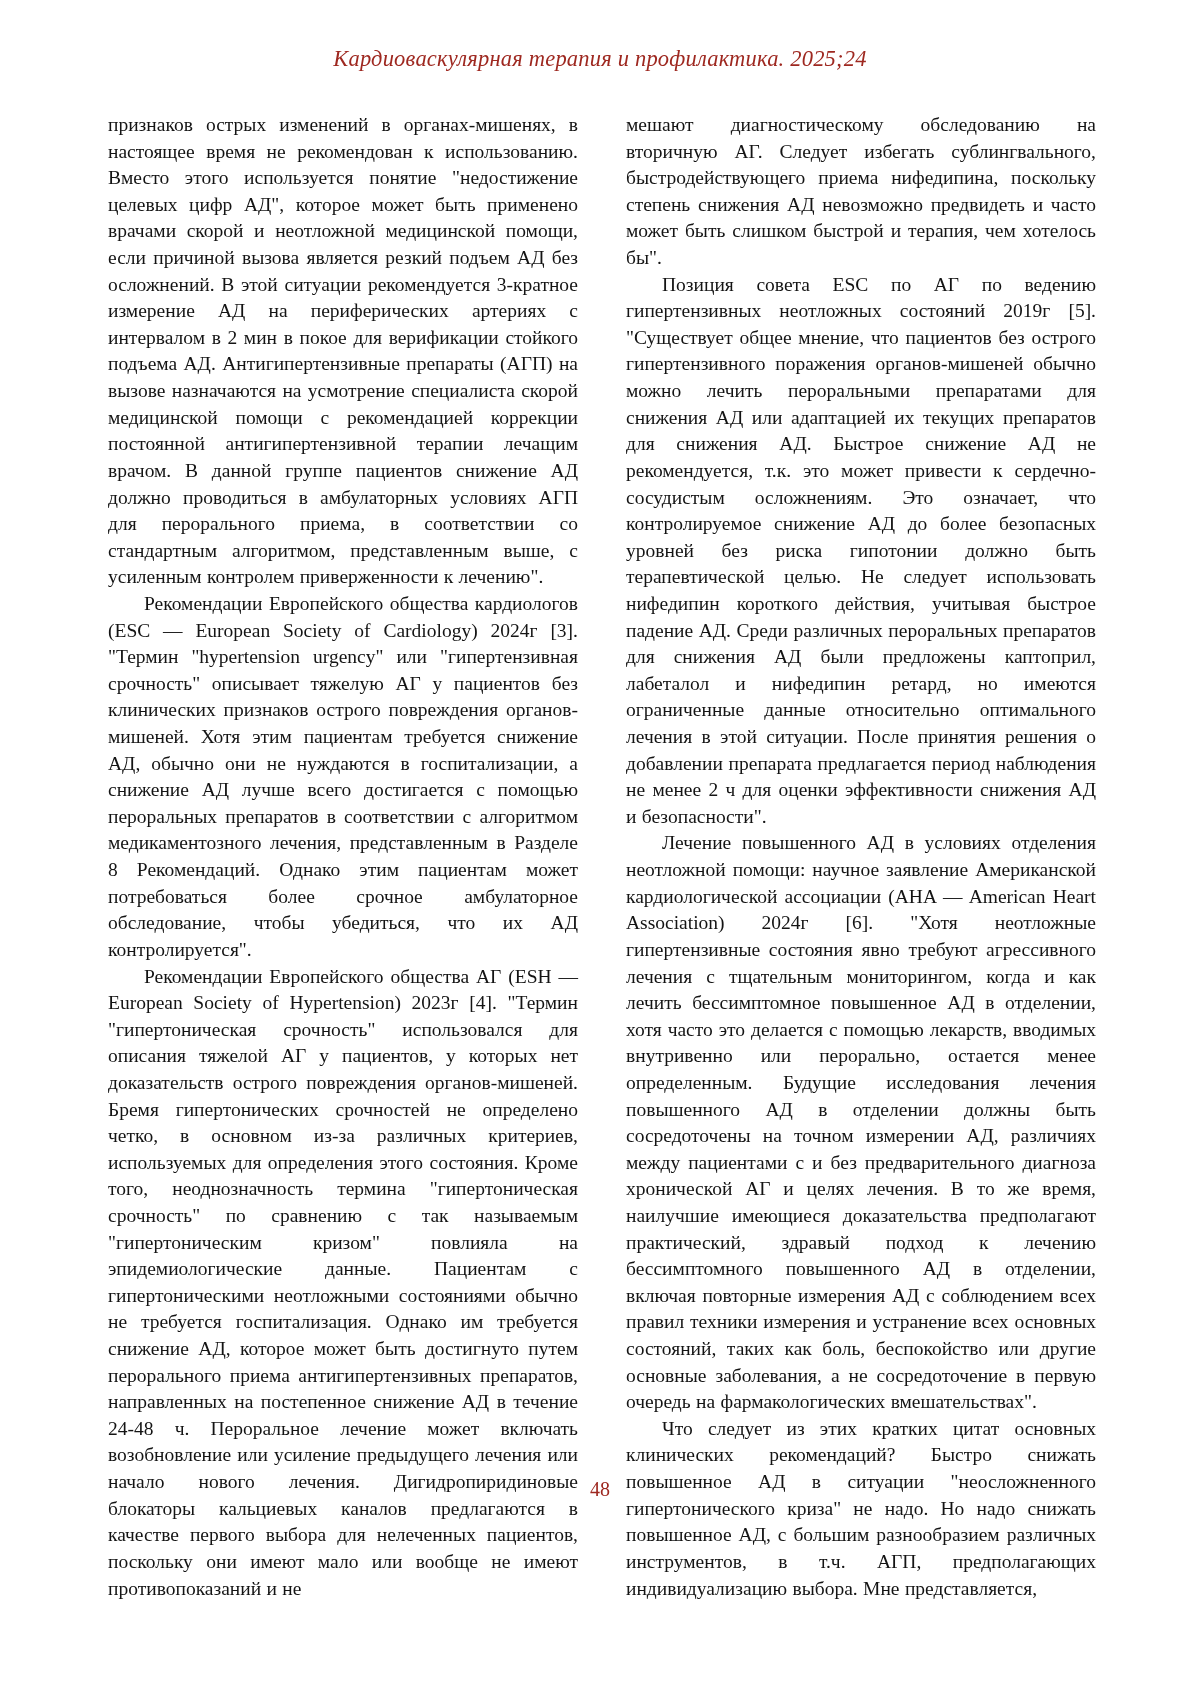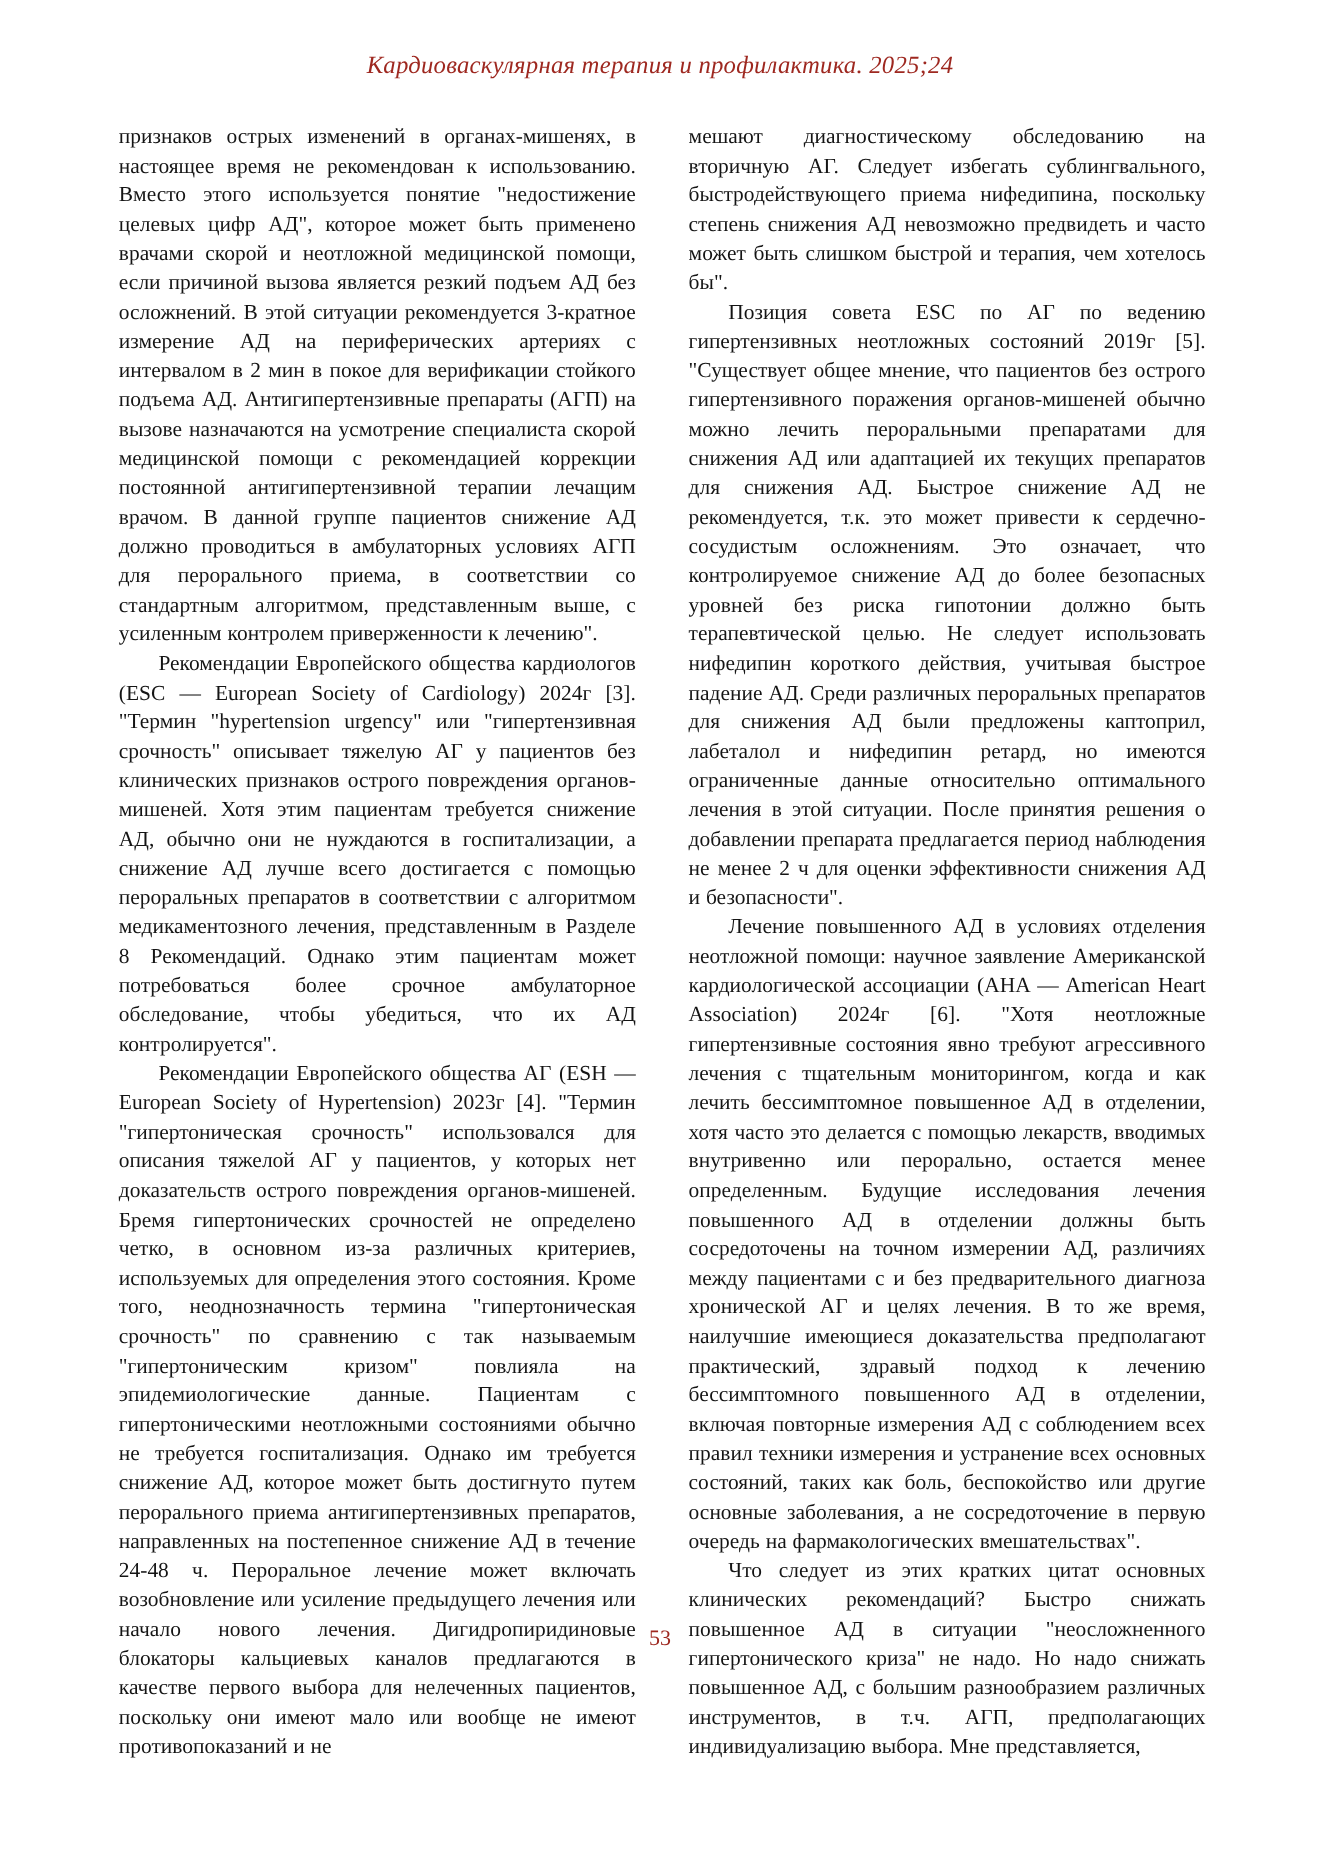--- a/index.html
+++ b/index.html
@@ -73,15 +73,15 @@
 
     <div class="col" lang="ru">
       <p class="cont">мешают диагностическому обследованию на вторичную АГ. Следует избегать сублингвального, быстродействующего приема нифедипина, поскольку степень снижения АД невозможно предвидеть и часто может быть слишком быстрой и терапия, чем хотелось бы".</p>
       <p>Позиция совета ESC по АГ по ведению гипертензивных неотложных состояний 2019г [5]. "Существует общее мнение, что пациентов без острого гипертензивного поражения органов-мишеней обычно можно лечить пероральными препаратами для снижения АД или адаптацией их текущих препаратов для снижения АД. Быстрое снижение АД не рекомендуется, т.к. это может привести к сердечно-сосудистым осложнениям. Это означает, что контролируемое снижение АД до более безопасных уровней без риска гипотонии должно быть терапевтической целью. Не следует использовать нифедипин короткого действия, учитывая быстрое падение АД. Среди различных пероральных препаратов для снижения АД были предложены каптоприл, лабеталол и нифедипин ретард, но имеются ограниченные данные относительно оптимального лечения в этой ситуации. После принятия решения о добавлении препарата предлагается период наблюдения не менее 2 ч для оценки эффективности снижения АД и безопасности".</p>
       <p>Лечение повышенного АД в условиях отделения неотложной помощи: научное заявление Американской кардиологической ассоциации (AHA — American Heart Association) 2024г [6]. "Хотя неотложные гипертензивные состояния явно требуют агрессивного лечения с тщательным мониторингом, когда и как лечить бессимптомное повышенное АД в отделении, хотя часто это делается с помощью лекарств, вводимых внутривенно или перорально, остается менее определенным. Будущие исследования лечения повышенного АД в отделении должны быть сосредоточены на точном измерении АД, различиях между пациентами с и без предварительного диагноза хронической АГ и целях лечения. В то же время, наилучшие имеющиеся доказательства предполагают практический, здравый подход к лечению бессимптомного повышенного АД в отделении, включая повторные измерения АД с соблюдением всех правил техники измерения и устранение всех основных состояний, таких как боль, беспокойство или другие основные заболевания, а не сосредоточение в первую очередь на фармакологических вмешательствах".</p>
       <p>Что следует из этих кратких цитат основных клинических рекомендаций? Быстро снижать повышенное АД в ситуации "неосложненного гипертонического криза" не надо. Но надо снижать повышенное АД, с большим разнообразием различных инструментов, в т.ч. АГП, предполагающих индивидуализацию выбора. Мне представляется,</p>
     </div>
 
   </div>
 
-  <div class="page-number">53</div>
+  <div class="page-number">48</div>
 
 </div>
 
 </body></html>

